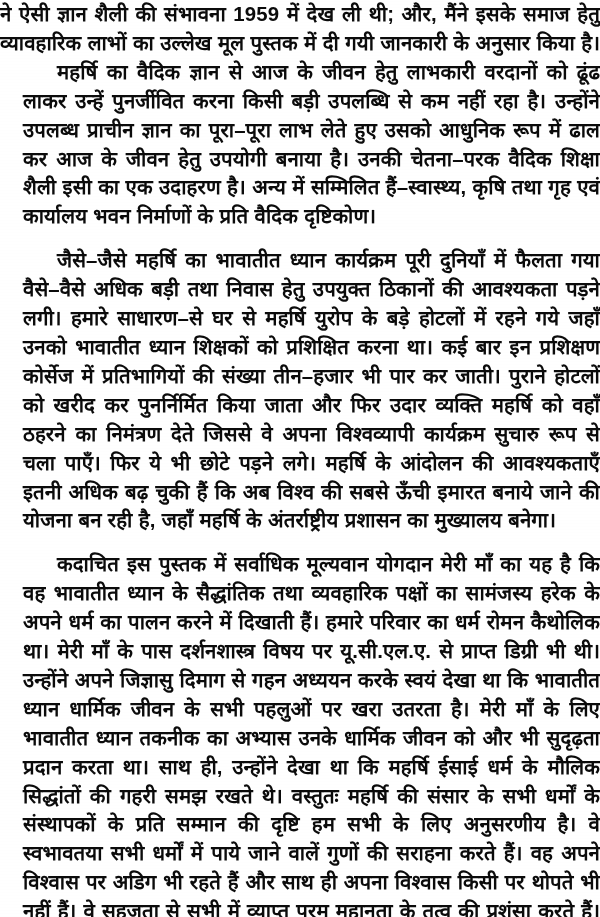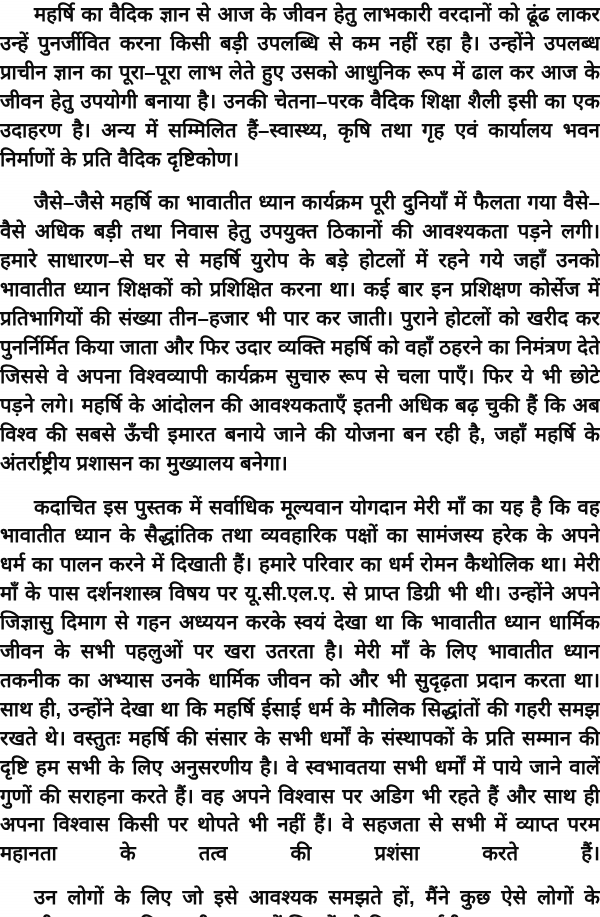--- a/index.html
+++ b/index.html
@@ -42,20 +42,21 @@
     color: #0b0b0b;
     font-family: "Liberation Sans", "DejaVu Sans", sans-serif;
     font-weight: 600;
     letter-spacing: 0.1px;
     word-spacing: 0.5px;
     -webkit-font-smoothing: none;
   }
 
   .para.indent {
     text-indent: 34px;
+    padding-left: 23px;
   }
 
   .para + .para {
     margin-top: 0px;
   }
 
   
   .para.gap-before {
     margin-top: 15px;
   }
@@ -85,20 +86,21 @@
     mix-blend-mode: multiply;
   }
 </style>
 </head>
 <body>
 
 <div id="page">
 
   <div id="scan-body">
 
+    <p class="para" id="para-1">ने ऐसी ज्ञान शैली की संभावना 1959 में देख ली थी; और, मैंने इसके समाज हेतु व्यावहारिक लाभों का उल्लेख मूल पुस्तक में दी गयी जानकारी के अनुसार किया है।</p>
 
     <p class="para indent" id="para-2">महर्षि का वैदिक ज्ञान से आज के जीवन हेतु लाभकारी वरदानों को ढूंढ लाकर उन्हें पुनर्जीवित करना किसी बड़ी उपलब्धि से कम नहीं रहा है। उन्होंने उपलब्ध प्राचीन ज्ञान का पूरा–पूरा लाभ लेते हुए उसको आधुनिक रूप में ढाल कर आज के जीवन हेतु उपयोगी बनाया है। उनकी चेतना–परक वैदिक शिक्षा शैली इसी का एक उदाहरण है। अन्य में सम्मिलित हैं–स्वास्थ्य, कृषि तथा गृह एवं कार्यालय भवन निर्माणों के प्रति वैदिक दृष्टिकोण।</p>
 
     <p class="para indent gap-before" id="para-3">जैसे–जैसे महर्षि का भावातीत ध्यान कार्यक्रम पूरी दुनियाँ में फैलता गया वैसे–वैसे अधिक बड़ी तथा निवास हेतु उपयुक्त ठिकानों की आवश्यकता पड़ने लगी। हमारे साधारण–से घर से महर्षि युरोप के बड़े होटलों में रहने गये जहाँ उनको भावातीत ध्यान शिक्षकों को प्रशिक्षित करना था। कई बार इन प्रशिक्षण कोर्सेज में प्रतिभागियों की संख्या तीन–हजार भी पार कर जाती। पुराने होटलों को खरीद कर पुनर्निर्मित किया जाता और फिर उदार व्यक्ति महर्षि को वहाँ ठहरने का निमंत्रण देते जिससे वे अपना विश्वव्यापी कार्यक्रम सुचारु रूप से चला पाएँ। फिर ये भी छोटे पड़ने लगे। महर्षि के आंदोलन की आवश्यकताएँ इतनी अधिक बढ़ चुकी हैं कि अब विश्व की सबसे ऊँची इमारत बनाये जाने की योजना बन रही है, जहाँ महर्षि के अंतर्राष्ट्रीय प्रशासन का मुख्यालय बनेगा।</p>
 
     <p class="para indent gap-before" id="para-4">कदाचित इस पुस्तक में सर्वाधिक मूल्यवान योगदान मेरी माँ का यह है कि वह भावातीत ध्यान के सैद्धांतिक तथा व्यवहारिक पक्षों का सामंजस्य हरेक के अपने धर्म का पालन करने में दिखाती हैं। हमारे परिवार का धर्म रोमन कैथोलिक था। मेरी माँ के पास दर्शनशास्त्र विषय पर यू.सी.एल.ए. से प्राप्त डिग्री भी थी। उन्होंने अपने जिज्ञासु दिमाग से गहन अध्ययन करके स्वयं देखा था कि भावातीत ध्यान धार्मिक जीवन के सभी पहलुओं पर खरा उतरता है। मेरी माँ के लिए भावातीत ध्यान तकनीक का अभ्यास उनके धार्मिक जीवन को और भी सुदृढ़ता प्रदान करता था। साथ ही, उन्होंने देखा था कि महर्षि ईसाई धर्म के मौलिक सिद्धांतों की गहरी समझ रखते थे। वस्तुतः महर्षि की संसार के सभी धर्मों के संस्थापकों के प्रति सम्मान की दृष्टि हम सभी के लिए अनुसरणीय है। वे स्वभावतया सभी धर्मों में पाये जाने वालें गुणों की सराहना करते हैं। वह अपने विश्वास पर अडिग भी रहते हैं और साथ ही अपना विश्वास किसी पर थोपते भी नहीं हैं। वे सहजता से सभी में व्याप्त परम महानता के तत्व की प्रशंसा करते हैं।</p>
 
     <p class="para indent gap-before" id="para-5">उन लोगों के लिए जो इसे आवश्यक समझते हों, मैंने कुछ ऐसे लोगों के भावातीत ध्यान पर विचार भी पुस्तक में लिए हैं जो कि अन्तर्राष्ट्रीय स्तर पर</p>
 
   </div>

